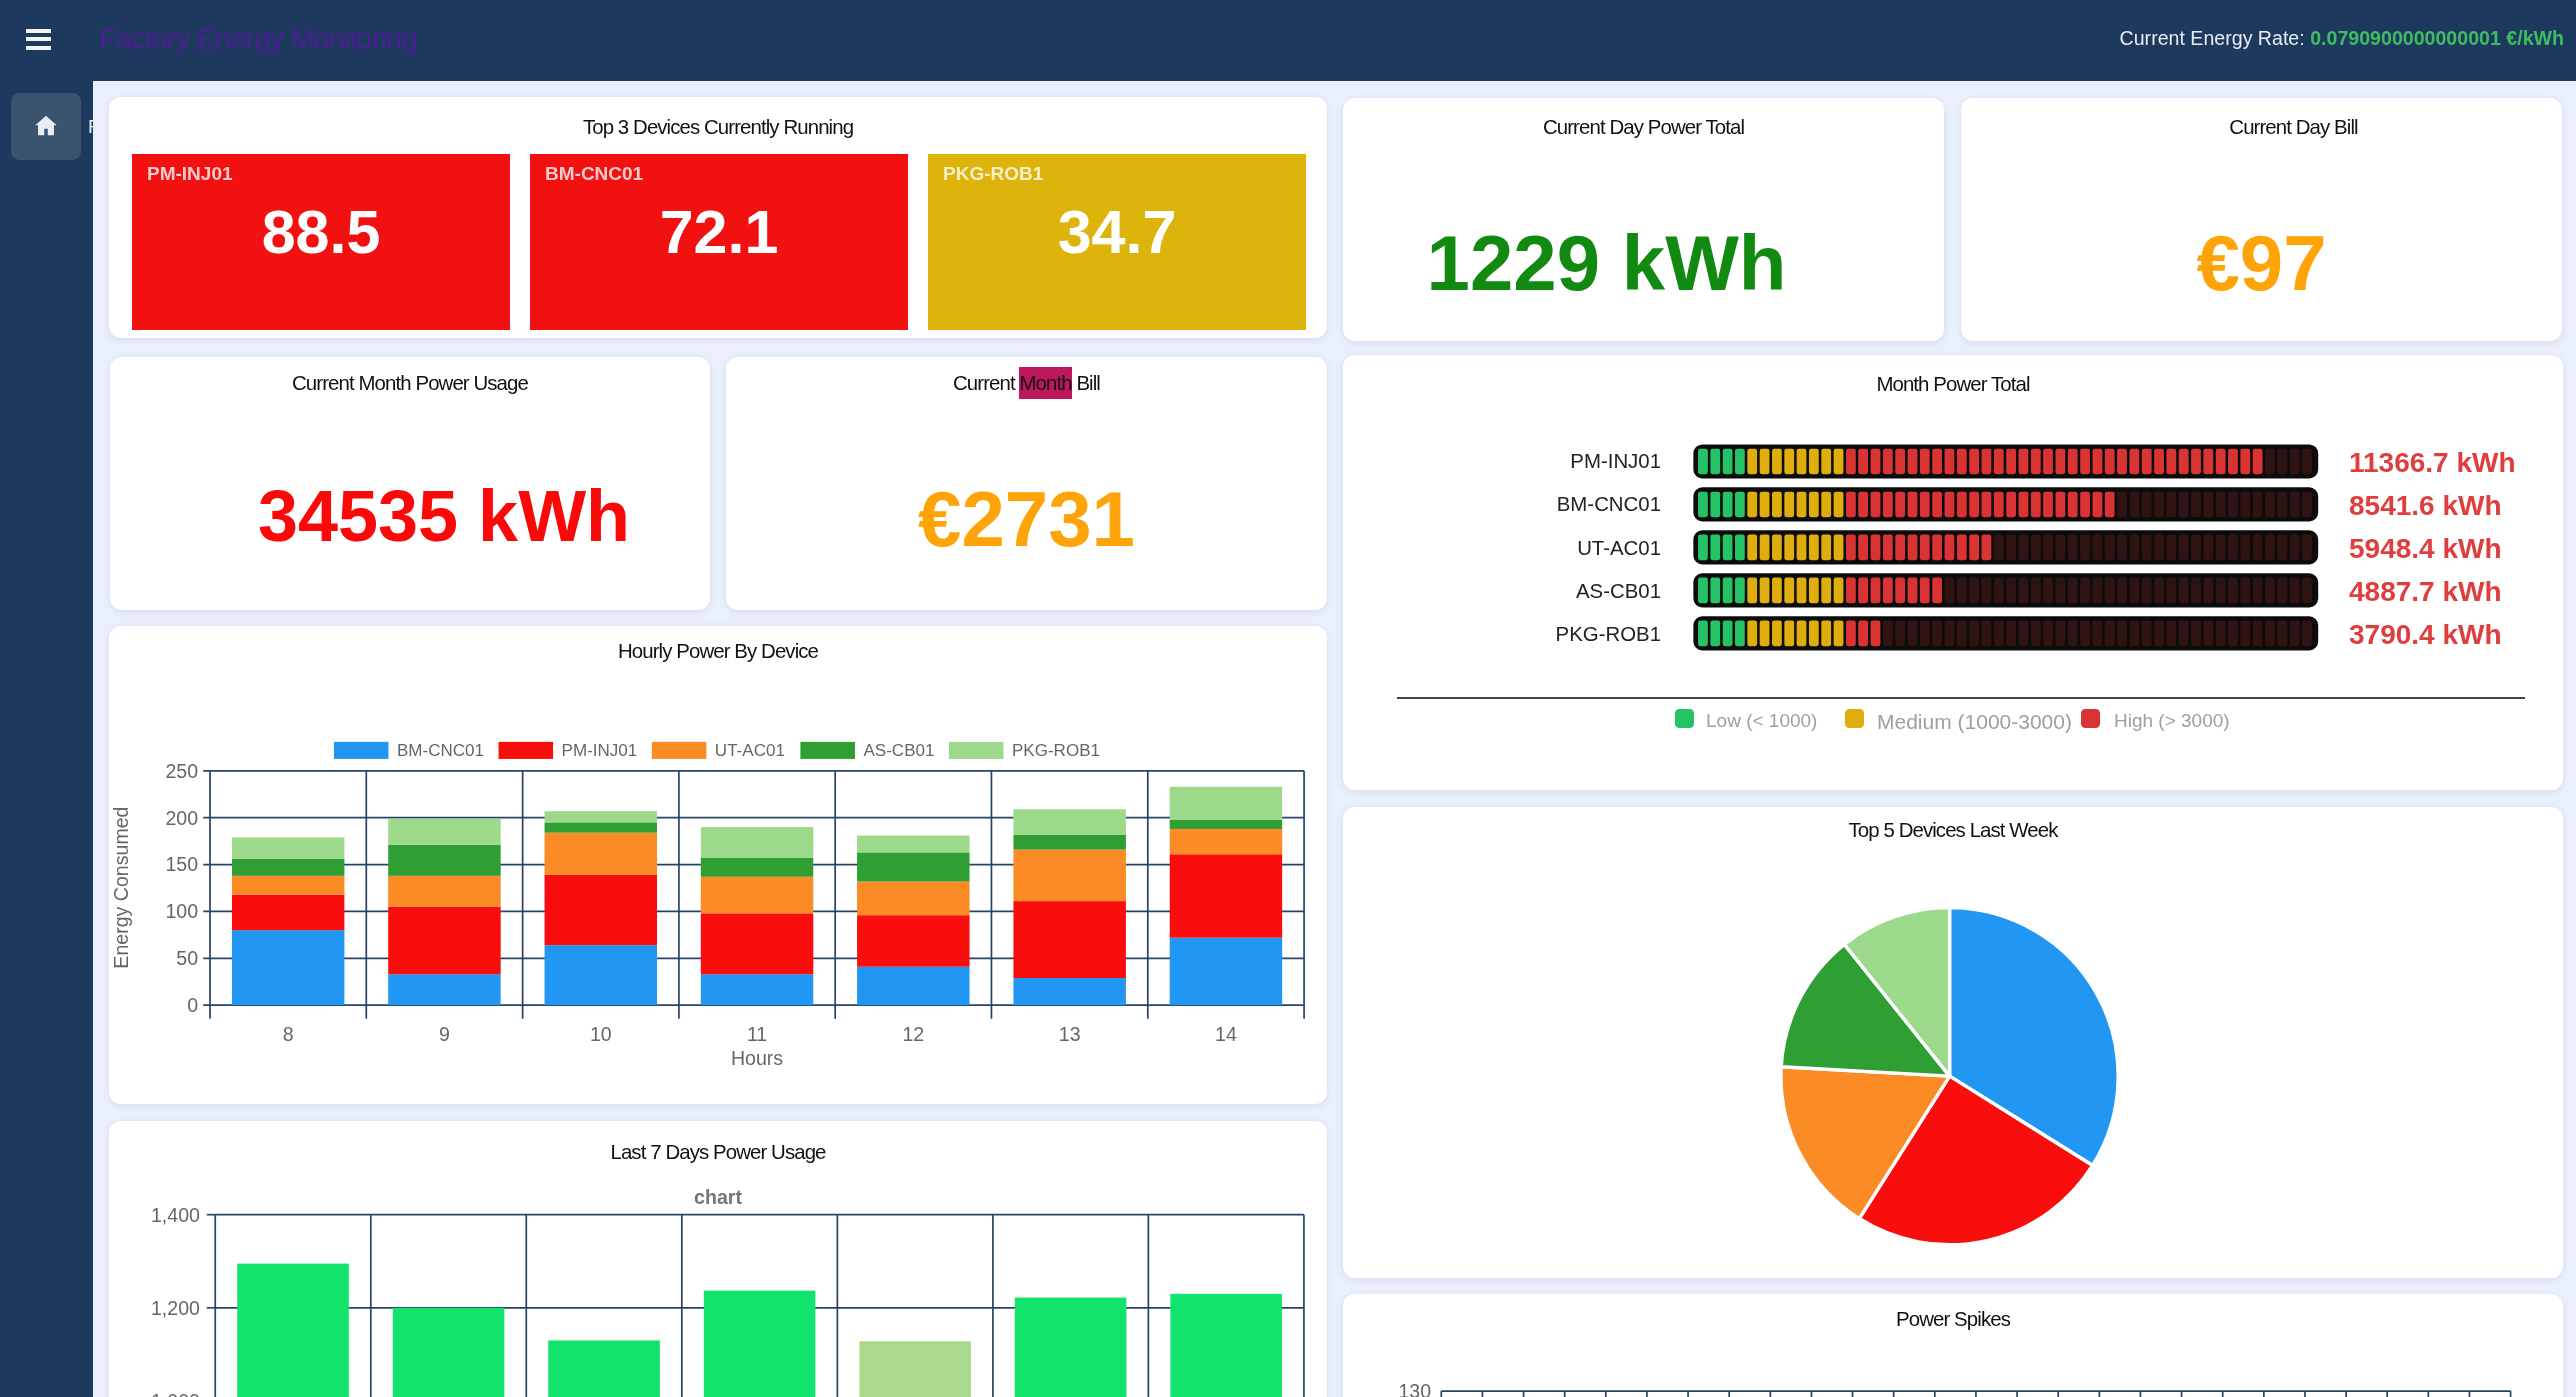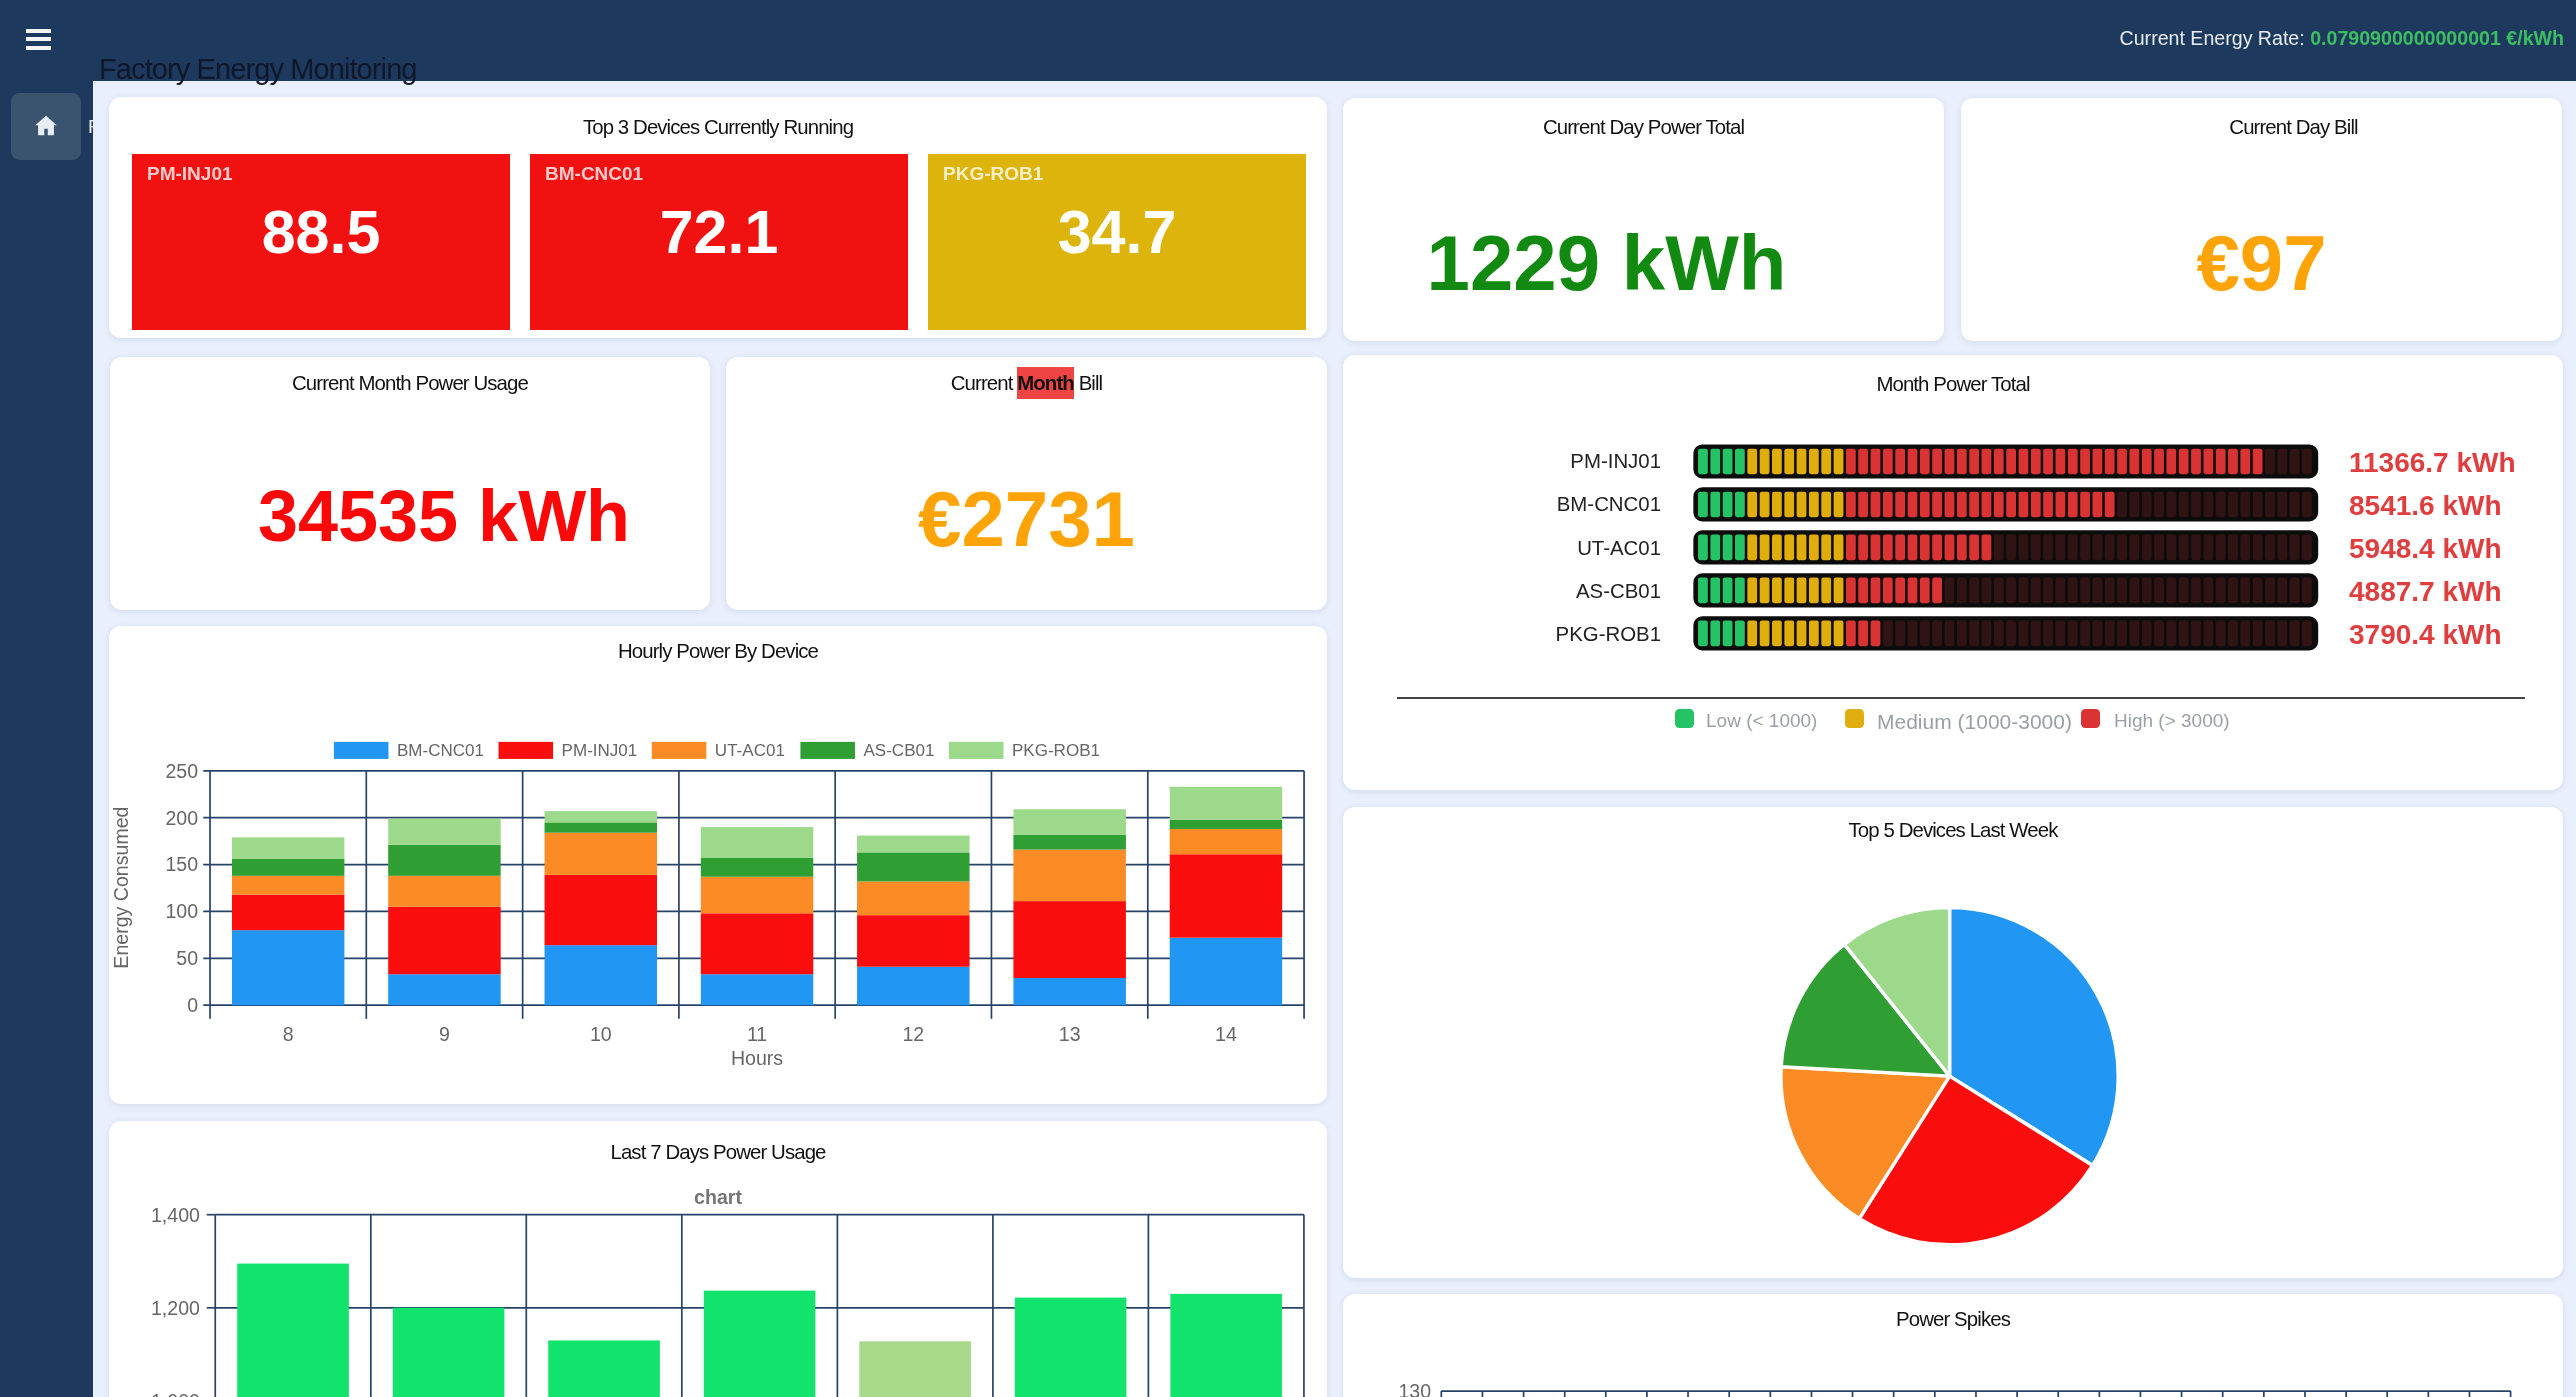--- a/index.html
+++ b/index.html
@@ -10,21 +10,21 @@
 .ctitle{position:absolute;text-align:center;color:#111111;
   font-size:20.4px;letter-spacing:-0.9px;line-height:1;}
 .num{position:absolute;text-align:center;font-weight:bold;line-height:1;}
 svg{display:block;}
 </style></head><body>
 
 <div class="abs" style="left:0;top:0;width:2576px;height:81px;background:#1d3a5e;"></div>
 <div class="abs" style="left:25.6px;top:29px;width:25px;height:4.3px;background:#f2f4f6;"></div>
 <div class="abs" style="left:25.6px;top:37px;width:25px;height:4.3px;background:#f2f4f6;"></div>
 <div class="abs" style="left:25.6px;top:46px;width:25px;height:4.3px;background:#f2f4f6;"></div>
-<div class="abs" style="left:99px;top:25px;font-size:29px;letter-spacing:-0.9px;line-height:1;color:#0f172a;margin-top:30px;">Factory Energy Monitoring</div>
+<div class="abs" style="left:99px;top:25px;font-size:29px;letter-spacing:-0.9px;line-height:1;color:#4c1d95;">Factory Energy Monitoring</div>
 <div class="abs" style="right:12px;top:29px;font-size:19.6px;line-height:1;color:#e8ecf1;">Current Energy Rate: <span style="color:#3dbd61;font-weight:bold;">0.0790900000000001 €/kWh</span></div>
 <div class="abs" style="left:0;top:81px;width:93px;height:1316px;background:#1d3a5e;"></div>
 <div class="abs" style="left:11px;top:93px;width:70px;height:67px;background:#3a536f;border-radius:8.5px;"></div>
 <svg class="abs" style="left:32px;top:112px;" width="28" height="28" viewBox="0 0 24 24">
 <path fill="#e8edf3" d="M12 3.2 2.8 11.4h2.4V20h5.3v-5.6h3v5.6h5.3v-8.6h2.4z"></path>
   </svg>
 <div class="abs" style="left:88px;top:116px;width:5.1px;height:22px;overflow:hidden;color:#e8ecf1;font-size:19px;z-index:5;">F</div>
 <div class="card" style="left:109px;top:97px;width:1218px;height:241px;"></div>
 <div class="ctitle" style="left:109px;top:117px;width:1218px;">Top 3 Devices Currently Running</div>
 <div class="abs" style="left:132px;top:154px;width:378px;height:176px;background:#f11111;"></div>
@@ -39,21 +39,21 @@
 <div class="card" style="left:1343px;top:98px;width:601px;height:243px;"></div>
 <div class="ctitle" style="left:1343px;top:117px;width:601px;">Current Day Power Total</div>
 <div class="num" style="left:1343px;top:224px;width:527px;font-size:78px;color:#128a12;">1229 kWh</div>
 <div class="card" style="left:1961px;top:98px;width:601px;height:243px;"></div>
 <div class="ctitle" style="left:1961px;top:117px;width:601px;padding-left:32px;">Current Day Bill</div>
 <div class="num" style="left:1961px;top:224px;width:601px;font-size:78px;color:#ffa408;">€97</div>
 <div class="card" style="left:110px;top:357px;width:600px;height:253px;"></div>
 <div class="ctitle" style="left:110px;top:373px;width:600px;">Current Month Power Usage</div>
 <div class="num" style="left:110px;top:480px;width:668px;font-size:72px;color:#fb0909;">34535 kWh</div>
 <div class="card" style="left:726px;top:357px;width:601px;height:253px;"></div>
-<div class="ctitle" style="left:726px;top:373px;width:601px;">Current <span style="background:#ef4444;padding:4.7px 0;font-weight:bold;">Month</span> Bill</div>
+<div class="ctitle" style="left:726px;top:373px;width:601px;">Current <span style="background:#be185d;padding:4.7px 0;">Month</span> Bill</div>
 <div class="num" style="left:726px;top:480px;width:601px;font-size:78px;color:#ffa408;">€2731</div>
 <div class="card" style="left:1343px;top:355px;width:1220px;height:435px;"></div>
 <div class="ctitle" style="left:1343px;top:374px;width:1220px;">Month Power Total</div>
 <div class="abs" style="left:1412px;top:451px;width:249px;text-align:right;font-size:20.4px;line-height:1;color:#222;">PM-INJ01</div>
 <div class="abs" style="left:2349px;top:449px;font-size:28px;font-weight:bold;line-height:1;color:#e03e3e;">11366.7 kWh</div>
 <div class="abs" style="left:1412px;top:494px;width:249px;text-align:right;font-size:20.4px;line-height:1;color:#222;">BM-CNC01</div>
 <div class="abs" style="left:2349px;top:492px;font-size:28px;font-weight:bold;line-height:1;color:#e03e3e;">8541.6 kWh</div>
 <div class="abs" style="left:1412px;top:538px;width:249px;text-align:right;font-size:20.4px;line-height:1;color:#222;">UT-AC01</div>
 <div class="abs" style="left:2349px;top:535px;font-size:28px;font-weight:bold;line-height:1;color:#e03e3e;">5948.4 kWh</div>
 <div class="abs" style="left:1412px;top:581px;width:249px;text-align:right;font-size:20.4px;line-height:1;color:#222;">AS-CB01</div>

